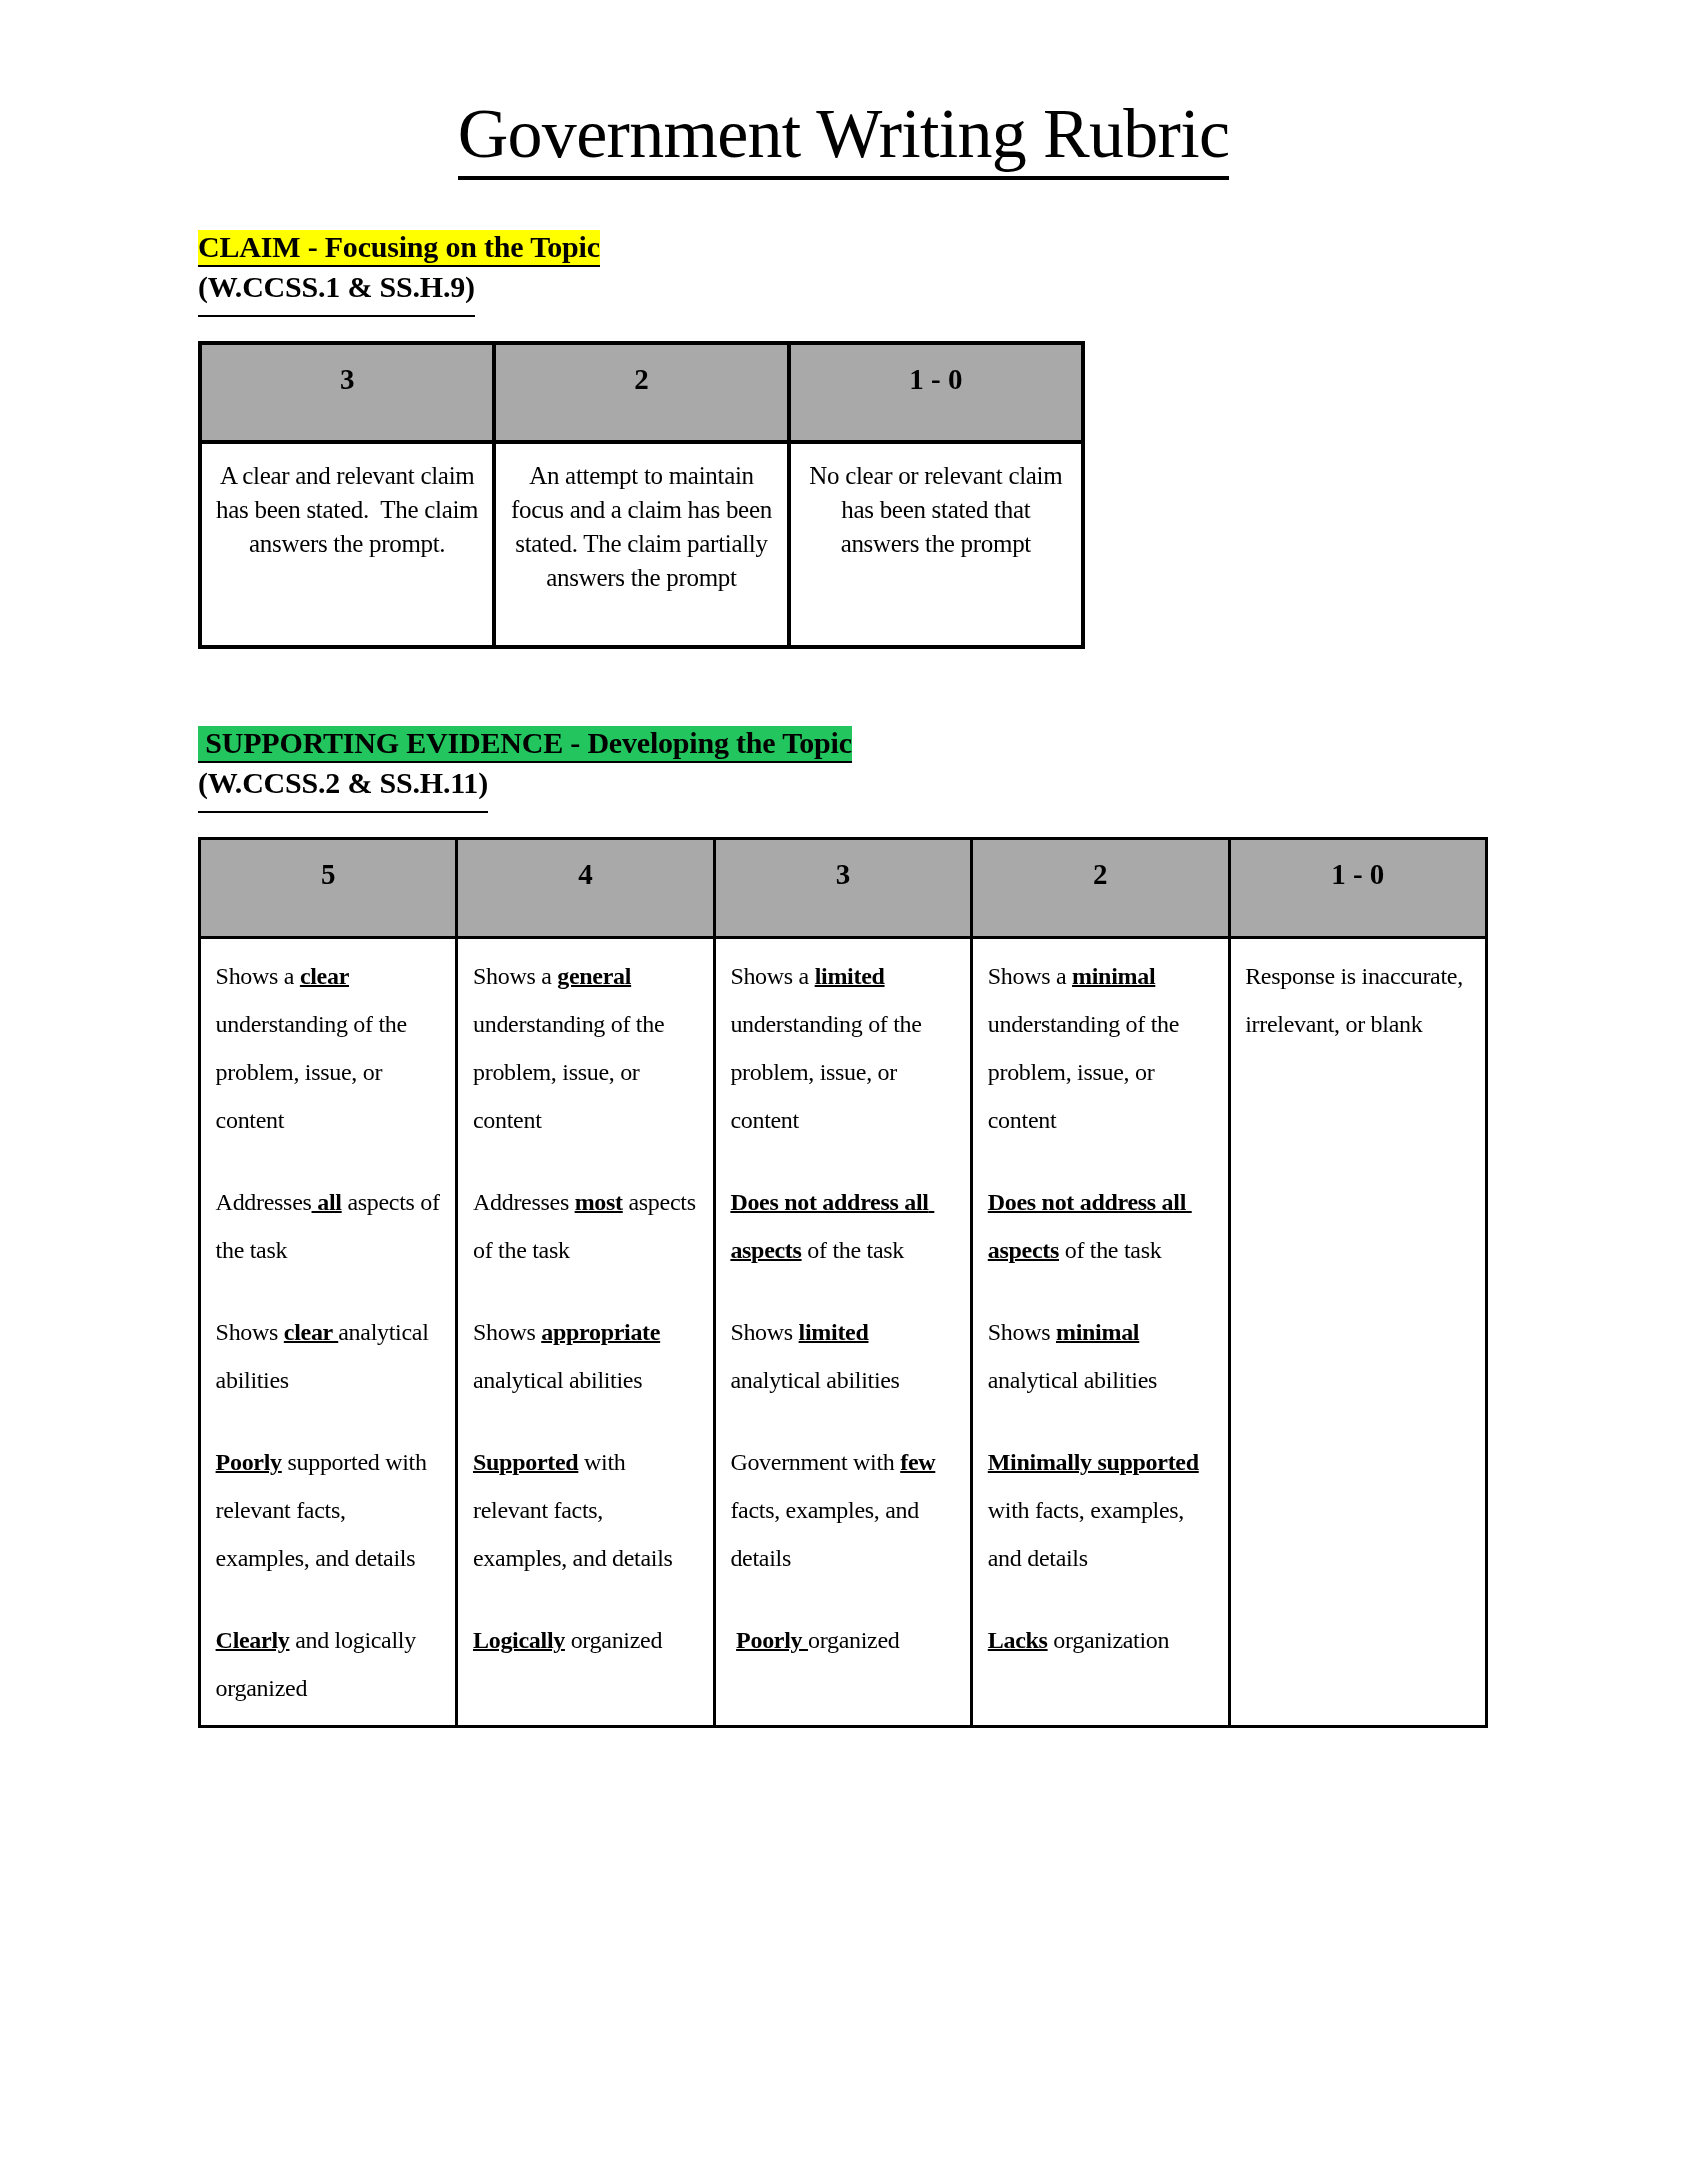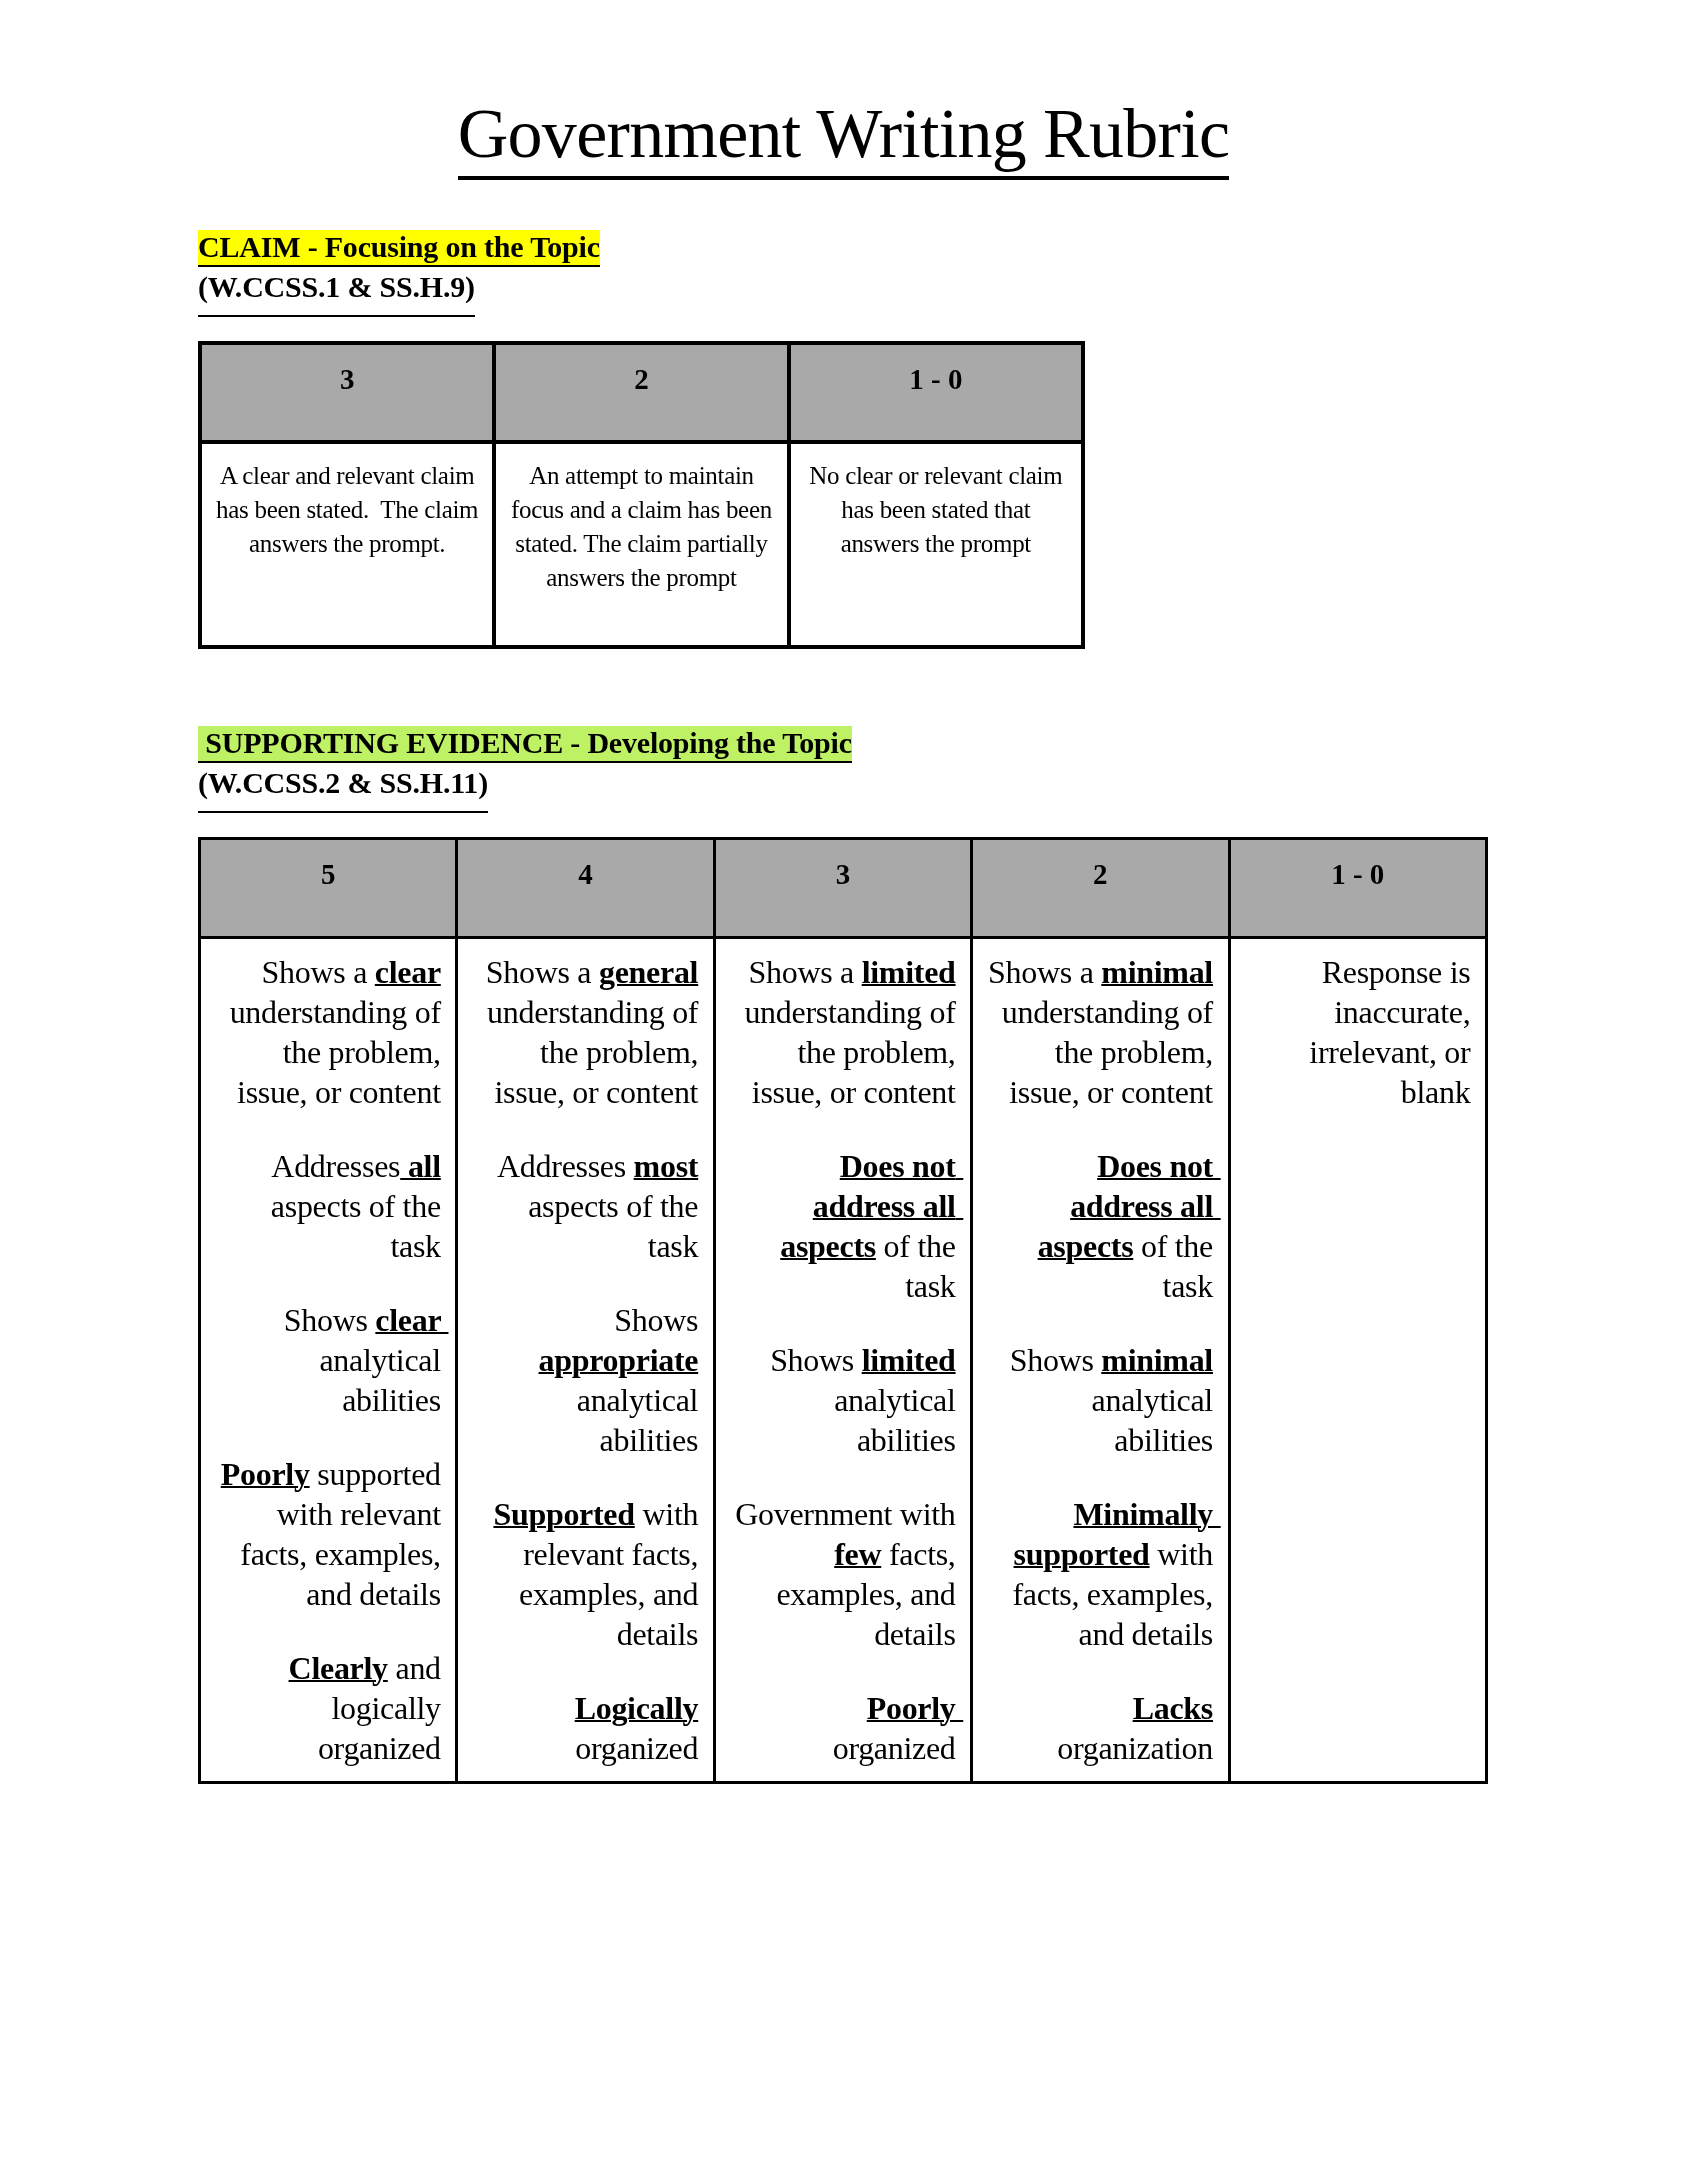--- a/index.html
+++ b/index.html
@@ -71,23 +71,23 @@
   .t1 td{
     height:205px;
     padding:14.6px 13.2px;
     font-size:25px;
     line-height:34px;
     text-align:center;
   }
   .t2 td{
     height:656px;
     padding:13.2px 14.6px;
-    font-size:32px;
-    line-height:40px;
-    text-align:right;
+    font-size:24px;
+    line-height:48px;
+    text-align:left;
   }
   .para{margin:0 0 34px 0;}
   .para:last-child{margin-bottom:0;}
   .para.gap2{margin-top:17px;}
   .para span{white-space:pre-wrap;}
   .b{font-weight:bold;}
   .u{text-decoration:underline;text-decoration-thickness:2px;}
 </style>
 </head>
 <body>
@@ -128,21 +128,21 @@
               <p class="para"><span>No clear or relevant claim has been stated that answers the prompt</span></p>
             </td>
         </tr>
       </tbody>
     </table>
   </section>
 
   <section class="sec-evidence">
     <div class="h2">
       <div class="h2-line">
-        <span class="hl" style="background: #bef264;"> SUPPORTING EVIDENCE - Developing the Topic</span>
+        <span class="hl" style="background: #22c55e;"> SUPPORTING EVIDENCE - Developing the Topic</span>
       </div>
       <div class="h2-line">
         <span class="std">(W.CCSS.2 &amp; SS.H.11)</span>
       </div>
     </div>
 
     <table class="rubric t2">
       <thead>
         <tr>
           <th style="background: rgb(169, 169, 169);">5</th>

